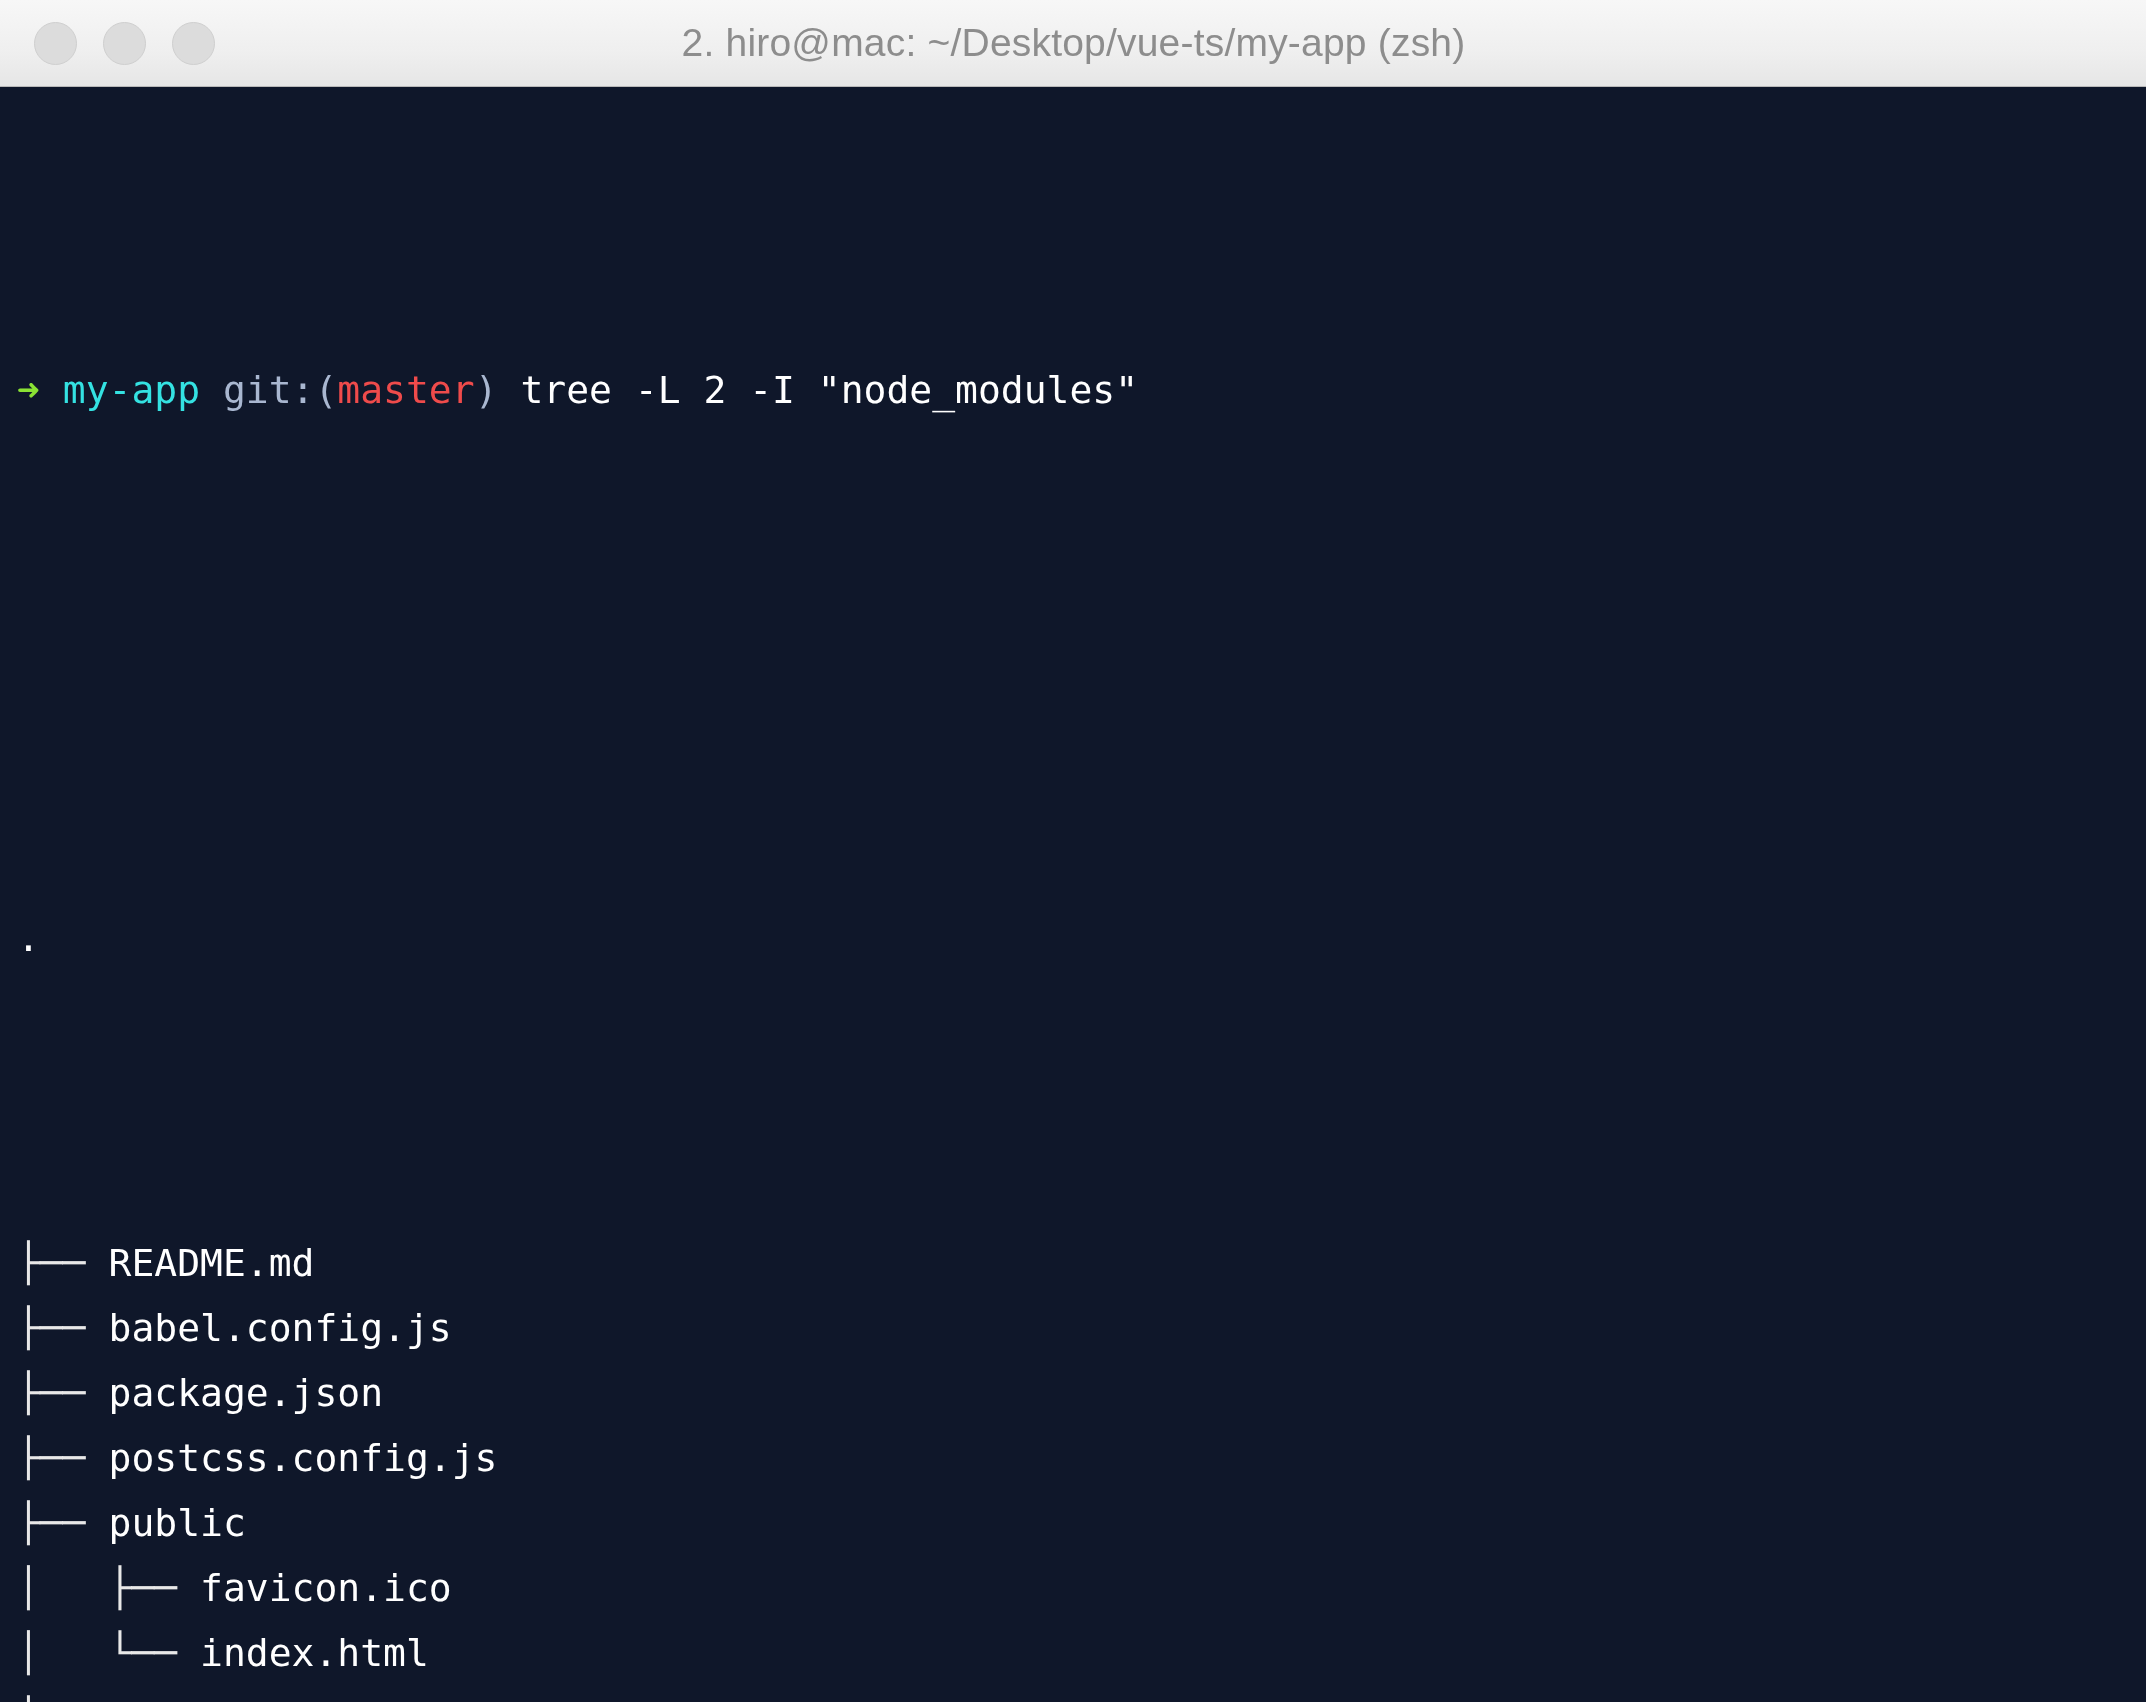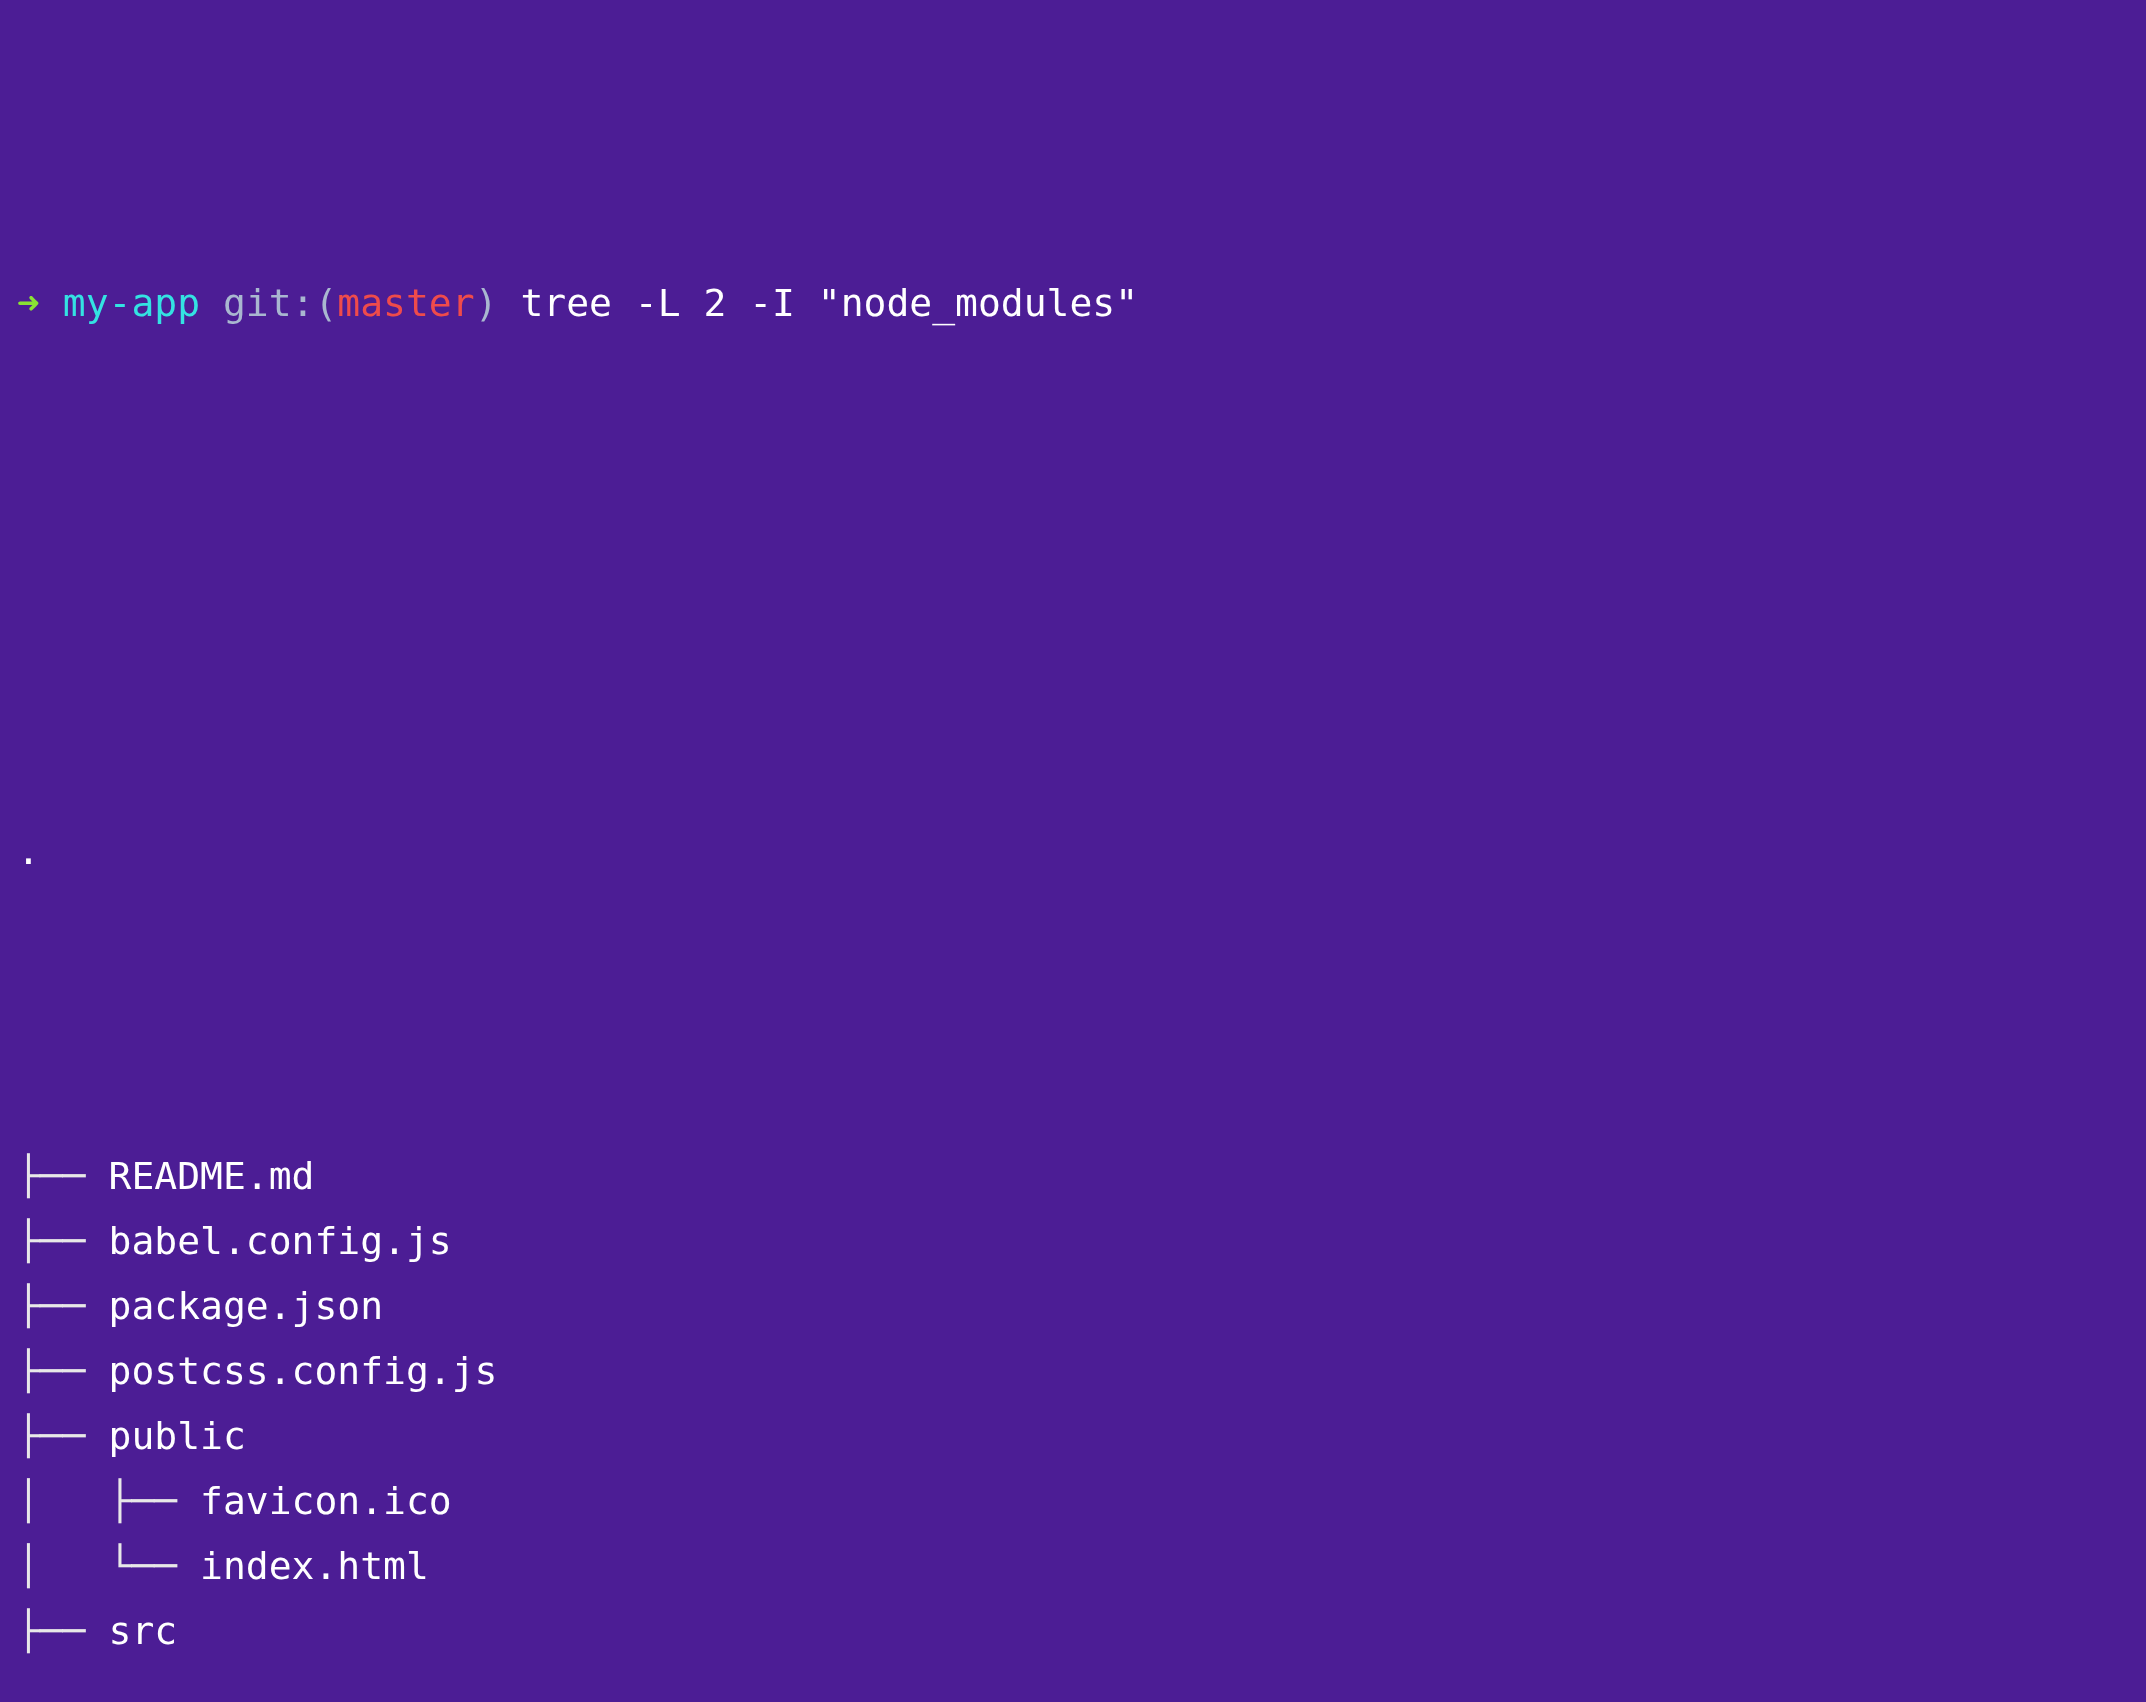--- a/index.html
+++ b/index.html
@@ -58,21 +58,21 @@
     font-size: 39px;
     color: #8d8d8d;
     letter-spacing: 0.2px;
     pointer-events: none;
     white-space: nowrap;
   }
 
   
   .terminal {
     flex: 1 1 auto;
-    background: #4c1d95;
+    background: #0f172a;
     color: #e8e8e8;
     font-family: "DejaVu Sans Mono", monospace;
     font-size: 38px;
     line-height: 65px;
     padding: 11.3px 0 0 17px;
     box-sizing: border-box;
     overflow: hidden;
     white-space: pre;
   }
 
@@ -96,20 +96,28 @@
   .entry      { color: #ffffff; margin-top: 17px; }
   .dot-root   { color: #ffffff; }
 
   .spacer-sm { height: 21px; }
 </style>
 </head>
 <body>
 
 <div class="window">
 
+  <div class="titlebar">
+    <div class="traffic-lights">
+      <div class="light"></div>
+      <div class="light"></div>
+      <div class="light"></div>
+    </div>
+    <div class="title-text">2. hiro@mac: ~/Desktop/vue-ts/my-app (zsh)</div>
+  </div>
 
   <div class="terminal">
 
     
     <div class="prompt-line"><span class="arrow">➜</span><span class="cmd"> </span><span class="dir-name">my-app</span><span class="cmd"> </span><span class="git-paren">git:(</span><span class="branch">master</span><span class="git-paren">)</span><span class="cmd"> </span><span class="cmd">tree -L 2 -I "node_modules"</span></div>
 
     <div class="spacer-sm"></div>
 
     
     <div class="line"><span class="dot-root">.</span></div>

